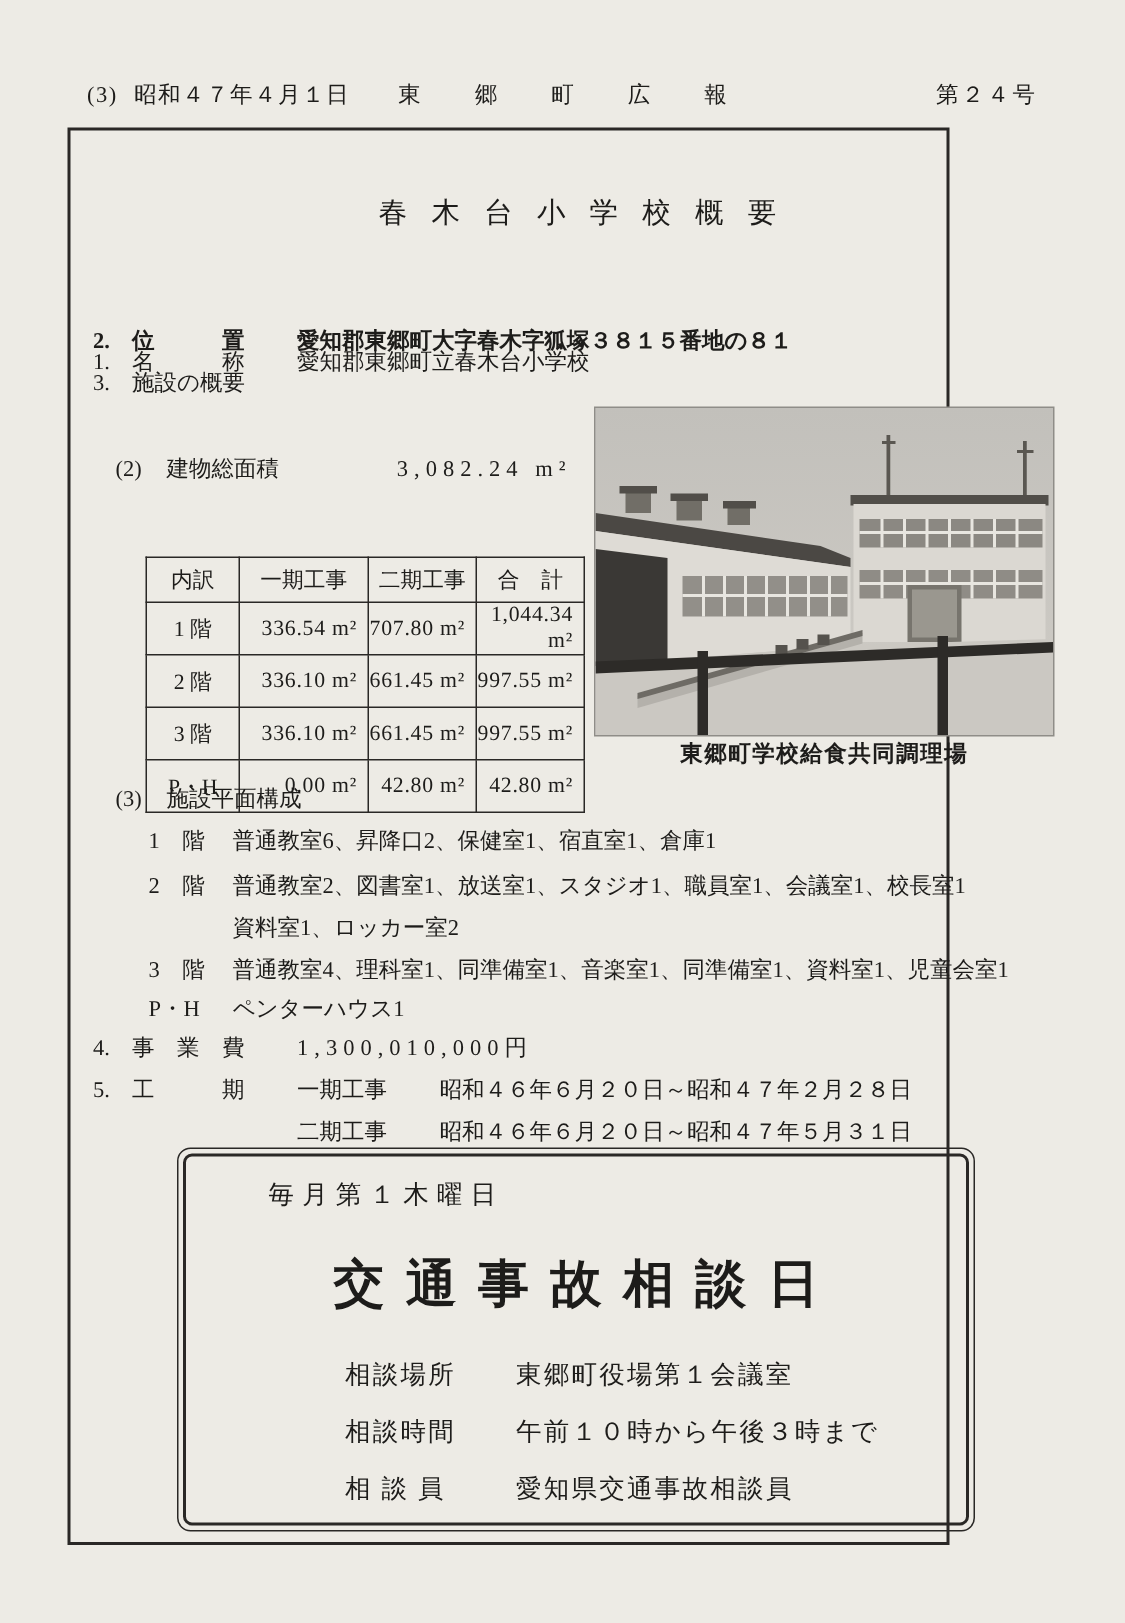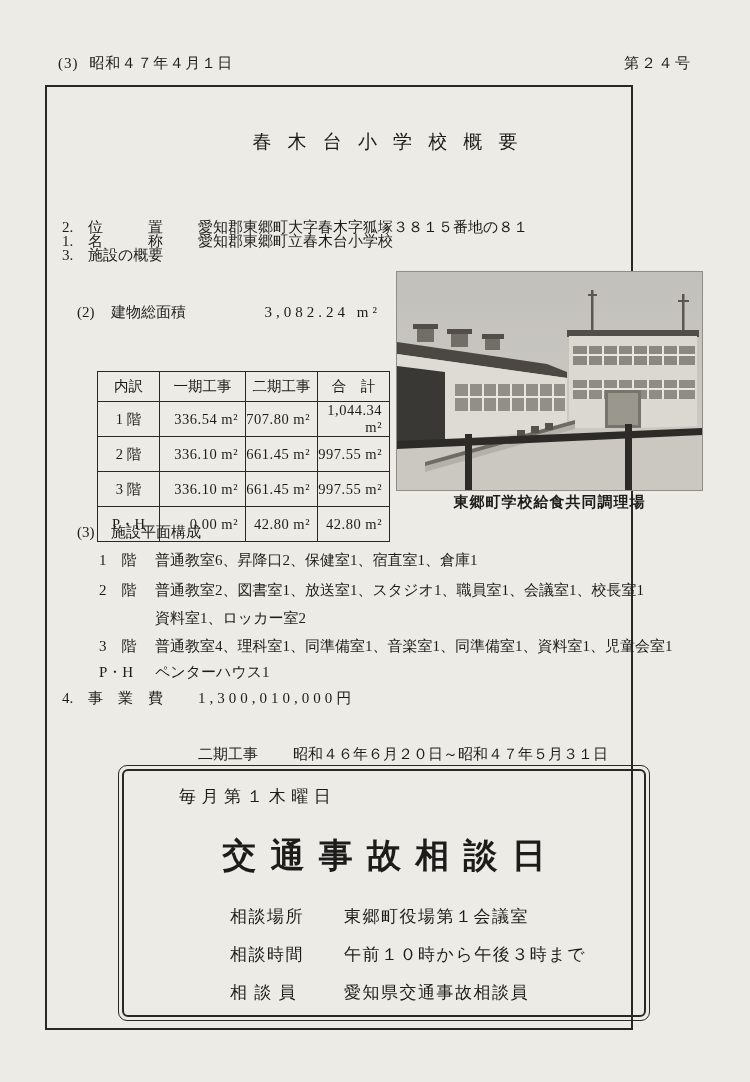--- a/index.html
+++ b/index.html
@@ -54,32 +54,33 @@
 </head>
 <body>
 
 <div class="page">
 
   <div class="masthead">
     <span class="left">
       <span>(3)</span>
       <span style="margin-left:6px;text-align:right;">昭和４７年４月１日</span>
     </span>
+    <span class="center">東郷町広報</span>
     <span class="right">第２４号</span>
   </div>
 
   <div class="frame">
 
     <div class="abs article-title">春木台小学校概要</div>
 
     <div class="abs" style="left:15px; top:97px;">
       <span class="no">1.</span><span class="row-label" style="width:110px;margin-top:48px;">名　　　称</span><span>愛知郡東郷町立春木台小学校</span>
     </div>
 
-    <div class="abs" style="left:15px; top:131px;">
+    <div class="abs" style="left:15px; top:131px;font-weight:bold;">
       <span class="no">2.</span><span class="row-label" style="width:110px;">位　　　置</span><span>愛知郡東郷町大字春木字狐塚３８１５番地の８１</span>
     </div>
 
     <div class="abs" style="left:15px; top:159px;">
       <span class="no">3.</span><span>施設の概要</span>
     </div>
 
 
     <div class="abs" style="left:30px; top:216px;">
       <span style="display:inline-block;width:34px;">(2)</span><span class="row-label" style="width:110px;">建物総面積</span><span style="display:inline-block;width:160px;text-align:right;" class="wide-num">3,082.24 m²</span>
@@ -214,20 +215,23 @@
       <span class="floor-label">3　階</span><span>普通教室4、理科室1、同準備室1、音楽室1、同準備室1、資料室1、児童会室1</span>
     </div>
     <div class="abs" style="left:52px; top:576px;">
       <span class="floor-label">P・H</span><span>ペンターハウス1</span>
     </div>
 
     <div class="abs" style="left:15px; top:602px;">
       <span class="no">4.</span><span class="row-label" style="width:110px;">事　業　費</span><span class="wide-num" style="font-weight:500;">1,300,010,000円</span>
     </div>
 
+    <div class="abs" style="left:15px; top:630px;">
+      <span class="no">5.</span><span class="row-label" style="width:110px;">工　　　期</span><span style="display:inline-block;width:95px;">一期工事</span><span>昭和４６年６月２０日～昭和４７年２月２８日</span>
+    </div>
     <div class="abs" style="left:151px; top:658px;">
       <span style="display:inline-block;width:95px;">二期工事</span><span>昭和４６年６月２０日～昭和４７年５月３１日</span>
     </div>
 
     <div class="notice">
       <div class="notice-inner">
         <div class="abs notice-schedule">毎月第１木曜日</div>
         <div class="abs notice-title">交通事故相談日</div>
         <div class="abs notice-row" style="top:134px;">
           <span class="nlabel">相談場所</span><span class="nvalue">東郷町役場第１会議室</span>

